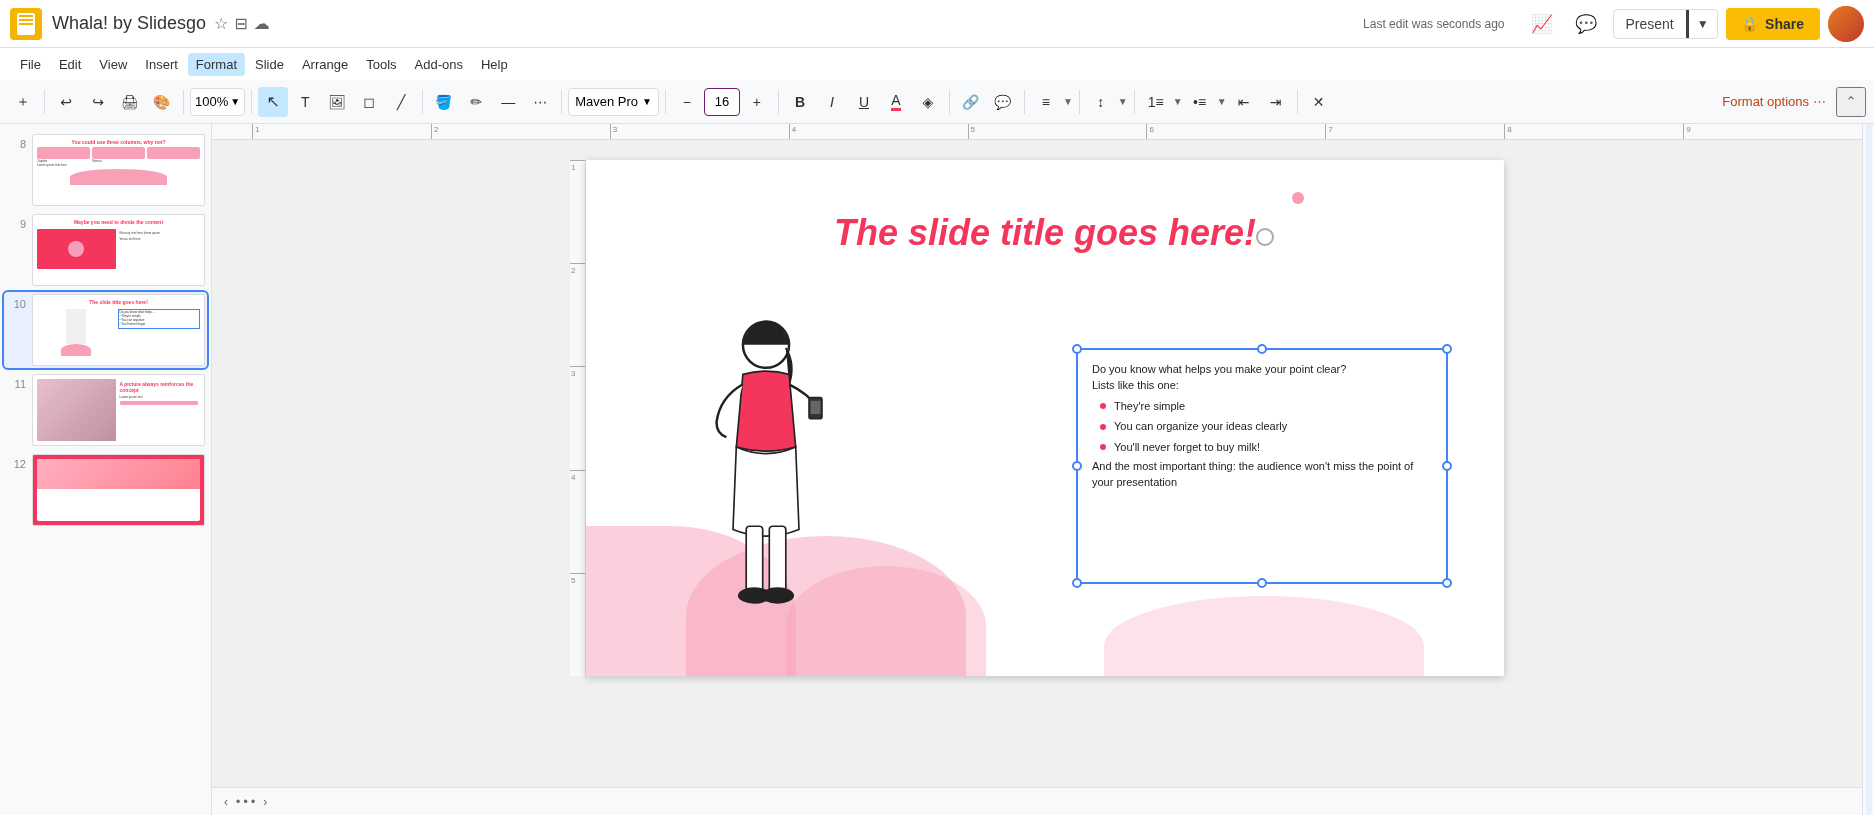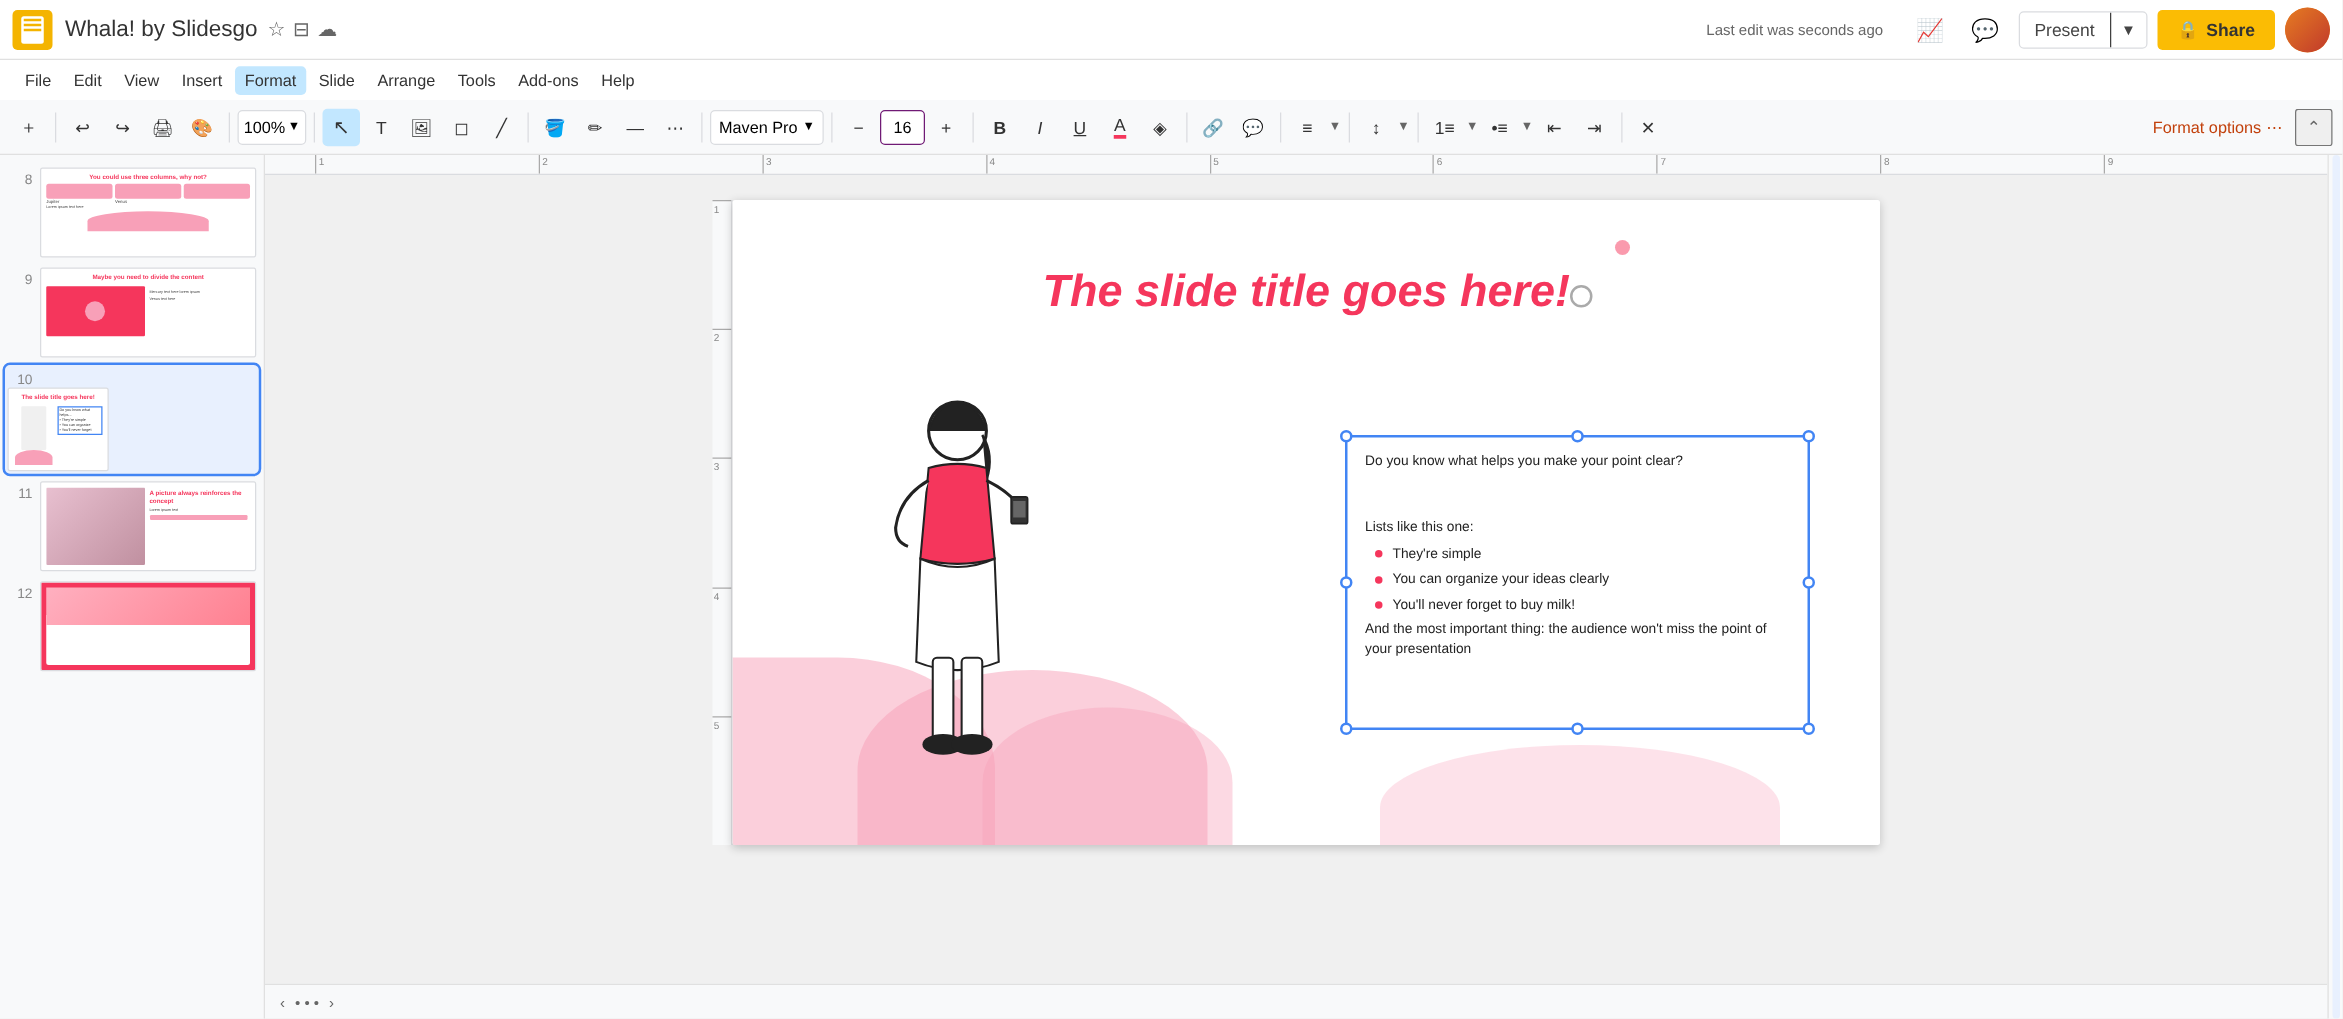--- a/index.html
+++ b/index.html
@@ -59,21 +59,21 @@
       background: transparent;
       border: none;
     }
     .present-btn {
       display: flex; align-items: center; gap: 0;
       border: 1px solid #dadce0; border-radius: 4px;
       overflow: hidden; cursor: pointer; background: white;
     }
     .present-label {
       padding: 6px 12px; font-size: 14px; color: #444;
-      border-right: 1px solid #404040;
+      border-right: 3px solid #404040;
     }
     .present-arrow {
       padding: 6px 8px; font-size: 12px; color: #444;
     }
     .share-btn {
       background: #fbbc04;
       border: none; border-radius: 4px;
       padding: 8px 16px; font-size: 14px; font-weight: 600;
       cursor: pointer; color: #333;
       display: flex; align-items: center; gap: 6px;
@@ -303,21 +303,21 @@
       border-radius: 50%;
     }
 
     
     .thumb-title { font-size: 5px; font-weight: bold; color: #f5365c; margin-bottom: 2px; text-align: center; }
     .thumb-body { font-size: 3.5px; color: #444; line-height: 1.3; }
     .thumb-col-layout { display: flex; gap: 2px; }
     .thumb-col { flex: 1; }
     .thumb-pink-shape { width: 60%; height: 16px; background: #f8a0b8; border-radius: 50% 50% 0 0; margin: 2px auto 0; }
 
-    .selected-slide { background: #fff8e1; outline: 3px solid #4285f4; flex-direction: column; }
+    .selected-slide { background: #fff8e1; outline: 3px solid #4285f4; }
   </style>
 </head>
 <body>
 
 <div class="top-bar">
   <div class="app-icon">
     <div class="app-icon-inner"></div>
   </div>
   <span class="doc-title">Whala! by Slidesgo</span>
   <div class="title-icons">
@@ -636,21 +636,21 @@
           <div class="text-box-handle" style="top:-6px;left:50%;transform:translateX(-50%);"></div>
           <div class="text-box-handle" style="top:-6px;right:-6px;"></div>
           <div class="text-box-handle" style="top:50%;right:-6px;transform:translateY(-50%);"></div>
           <div class="text-box-handle" style="bottom:-6px;right:-6px;"></div>
           <div class="text-box-handle" style="bottom:-6px;left:50%;transform:translateX(-50%);"></div>
           <div class="text-box-handle" style="bottom:-6px;left:-6px;"></div>
           <div class="text-box-handle" style="top:50%;left:-6px;transform:translateY(-50%);"></div>
           <div class="text-box-handle" style="top:-6px;left:-6px;"></div>
 
           <p style="font-size:11px;line-height:1.45;">Do you know what helps you make your point clear?</p>
-          <p style="font-size:11px;line-height:1.45;margin-top:37px;">Lists like this one:</p>
+          <p style="font-size:11px;line-height:1.45;">Lists like this one:</p>
           <div class="list-item-bullet">
             <div class="bullet-dot"></div>
             <span style="font-size:11px;">They're simple</span>
           </div>
           <div class="list-item-bullet">
             <div class="bullet-dot"></div>
             <span style="font-size:11px;">You can organize your ideas clearly</span>
           </div>
           <div class="list-item-bullet">
             <div class="bullet-dot"></div>

